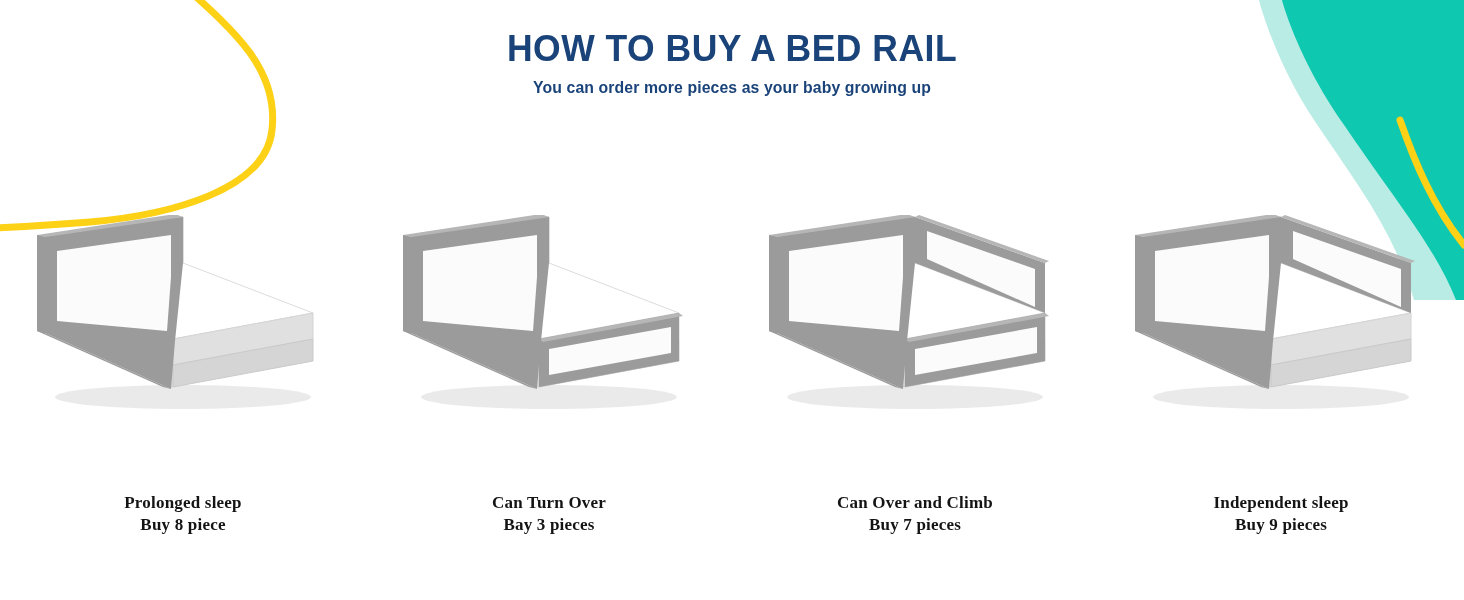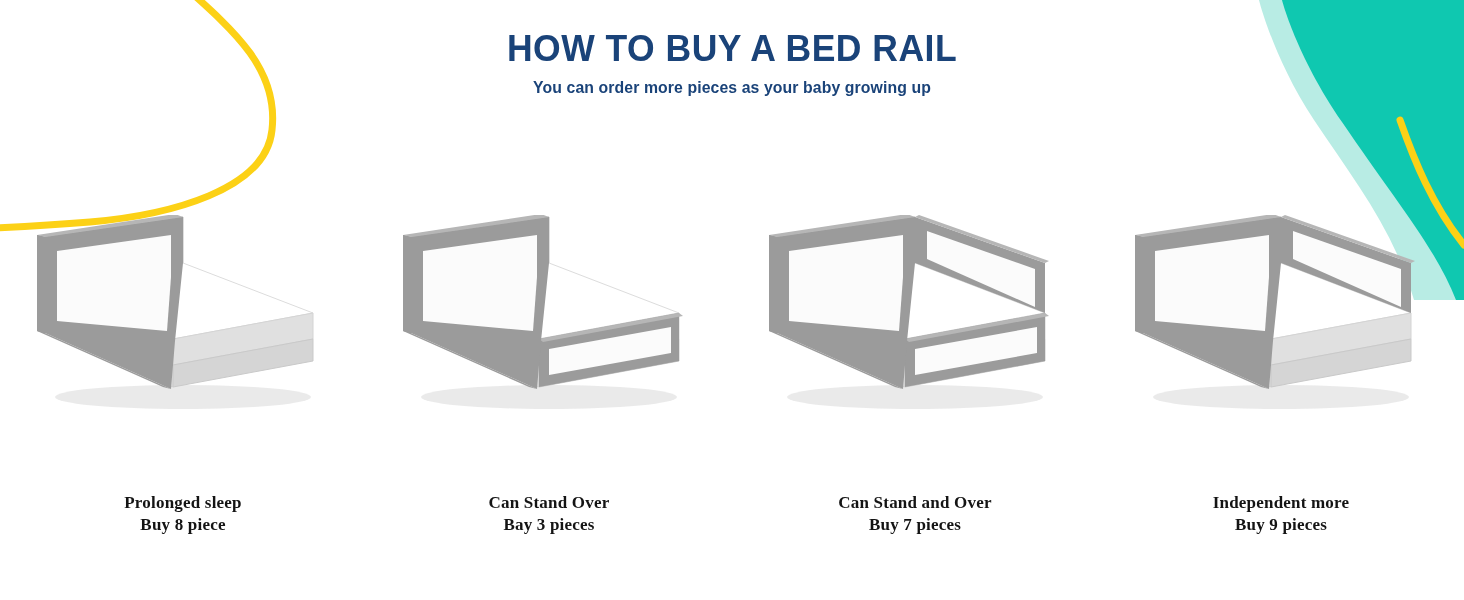--- a/index.html
+++ b/index.html
@@ -249,26 +249,26 @@
     </div>
 
   </div>
 
   <div id="caption-row">
     <div class="caption-cell">
       <div class="caption-line">Prolonged sleep</div>
       <div class="caption-line">Buy 8 piece</div>
     </div>
     <div class="caption-cell">
-      <div class="caption-line">Can Stand Over</div>
+      <div class="caption-line">Can Turn Over</div>
       <div class="caption-line">Bay 3 pieces</div>
     </div>
     <div class="caption-cell">
-      <div class="caption-line">Can Stand and Over</div>
+      <div class="caption-line">Can Over and Climb</div>
       <div class="caption-line">Buy 7 pieces</div>
     </div>
     <div class="caption-cell">
-      <div class="caption-line">Independent more</div>
+      <div class="caption-line">Independent sleep</div>
       <div class="caption-line">Buy 9 pieces</div>
     </div>
   </div>
 
 </div>
 
 </body></html>

